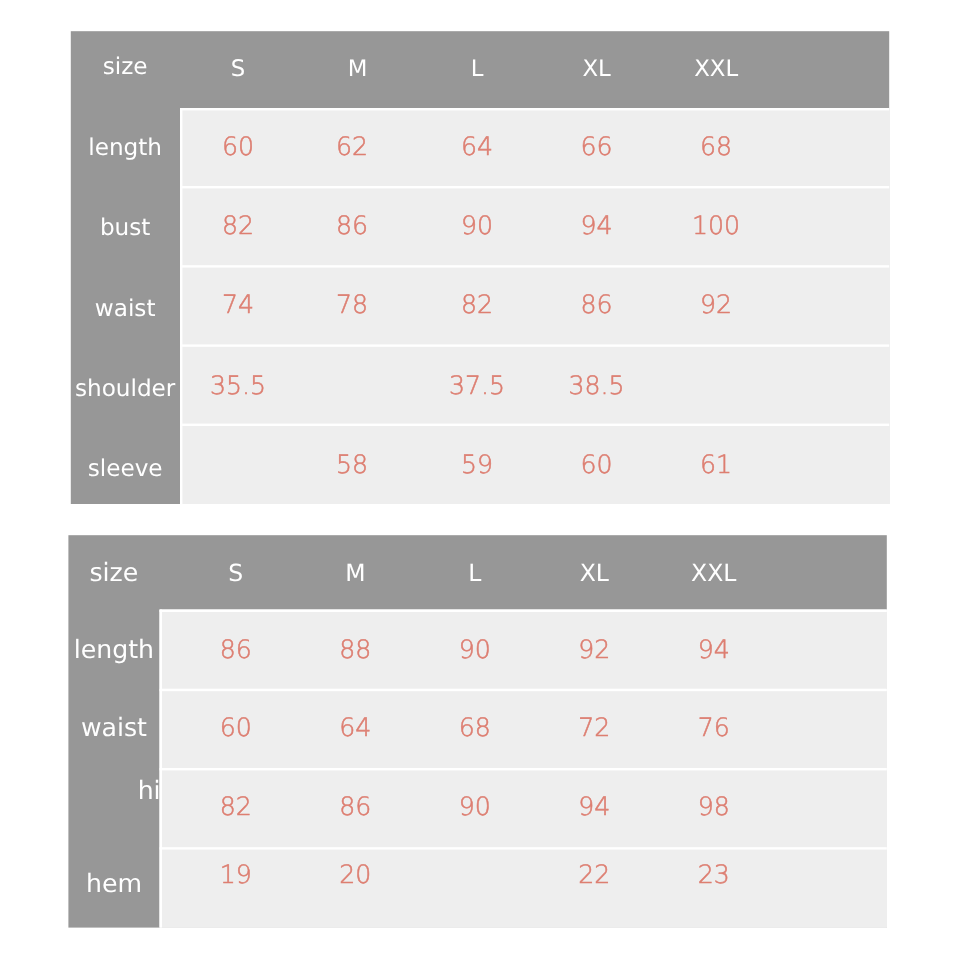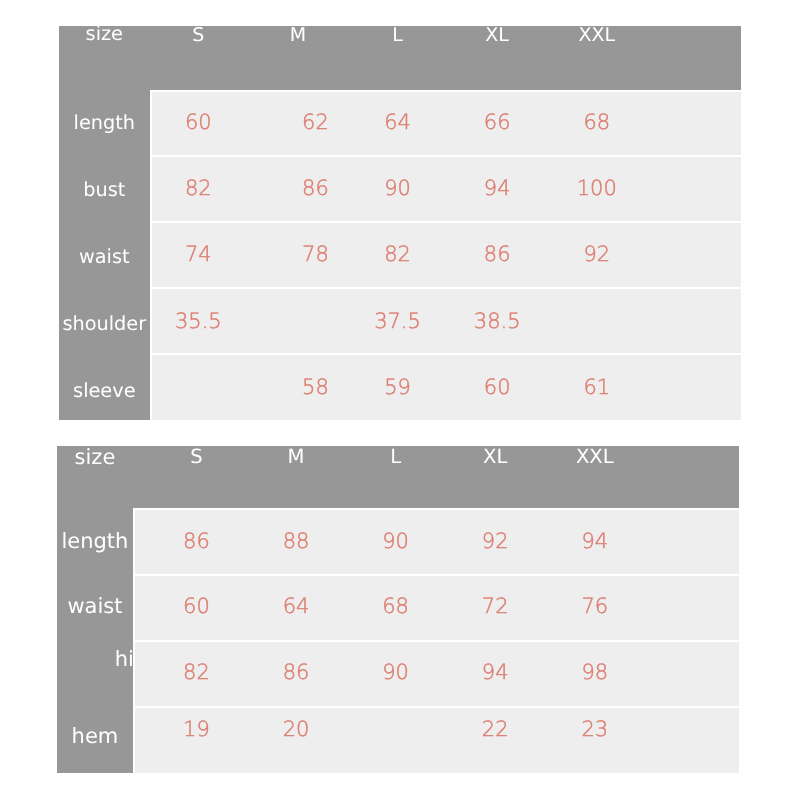--- a/index.html
+++ b/index.html
@@ -10,21 +10,21 @@
        text-rendering:geometricPrecision;}
   .page{position:relative;width:800px;height:800px;overflow:hidden;background:#ffffff;}
 
   
   .chart{position:absolute;}
   .chart-frame{position:absolute;left:0;top:0;right:0;bottom:0;background:#979797;}
 
   
   .head-row{position:absolute;left:0;top:0;right:0;}
   .head-corner,.head-cell{position:absolute;top:0;
-       display:flex;justify-content:center;
+       display:flex;align-items:center;justify-content:center;
        color:#ffffff;font-weight:400;line-height:1;}
   .head-corner > span,.head-cell > span{position:relative;display:block;}
 
   
   .chart-body{position:absolute;background:#ffffff;}
   .body-row{position:absolute;left:0;right:0;background:#eeeeee;}
   .row-divider{position:absolute;left:0;right:0;height:2.1px;background:#ffffff;}
   .body-edge-top{position:absolute;left:0;right:0;top:0;height:2.1px;background:#ffffff;}
   .body-edge-left{position:absolute;left:0;top:0;bottom:0;width:2.3px;background:#ffffff;}
   .value-cell{position:absolute;
@@ -50,21 +50,21 @@
   #chart-top .body-row{height:66.06px;}
   #chart-top .value-cell{width:99.62px;height:66.31px;font-size:21px;}
   #chart-top .row-label{width:90.6px;height:66.98px;font-size:19.3px;}
 
   #chart-top .c0{left:89.49px;}  
   #chart-top .c1{left:189.11px;}
   #chart-top .c2{left:288.73px;}
   #chart-top .c3{left:388.35px;}
   #chart-top .c4{left:487.97px;}
   #chart-top .chart-body .c0{left:-1.11px;} 
-  #chart-top .chart-body .c1{left:116px;}
+  #chart-top .chart-body .c1{left:94px;}
   #chart-top .chart-body .c2{left:198.13px;}
   #chart-top .chart-body .c3{left:297.75px;}
   #chart-top .chart-body .c4{left:397.37px;}
   #chart-top .r0{top:0px;}
   #chart-top .r1{top:66.06px;}
   #chart-top .r2{top:132.12px;}
   #chart-top .r3{top:198.18px;}
   #chart-top .r4{top:264.24px;}
   #chart-top .row-divider.r1{top:65.66px;}
   #chart-top .row-divider.r2{top:131.72px;}

